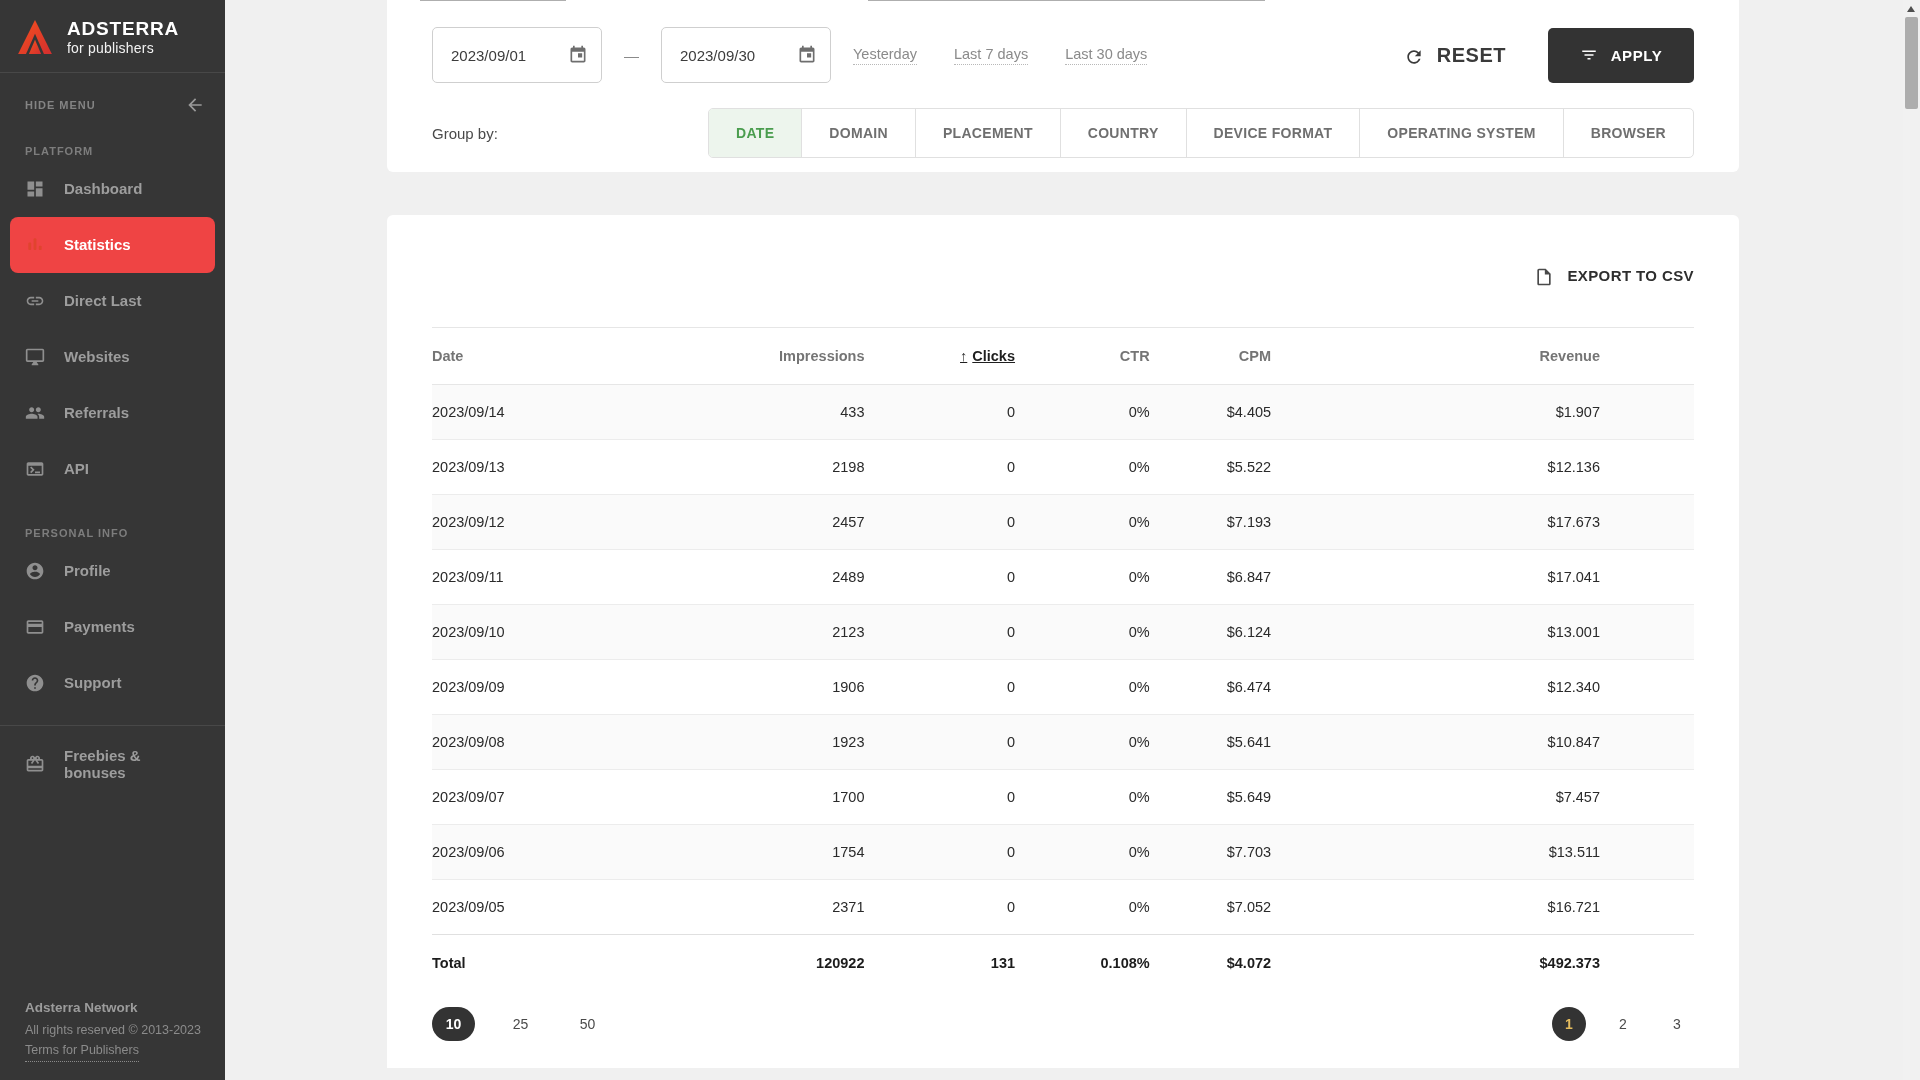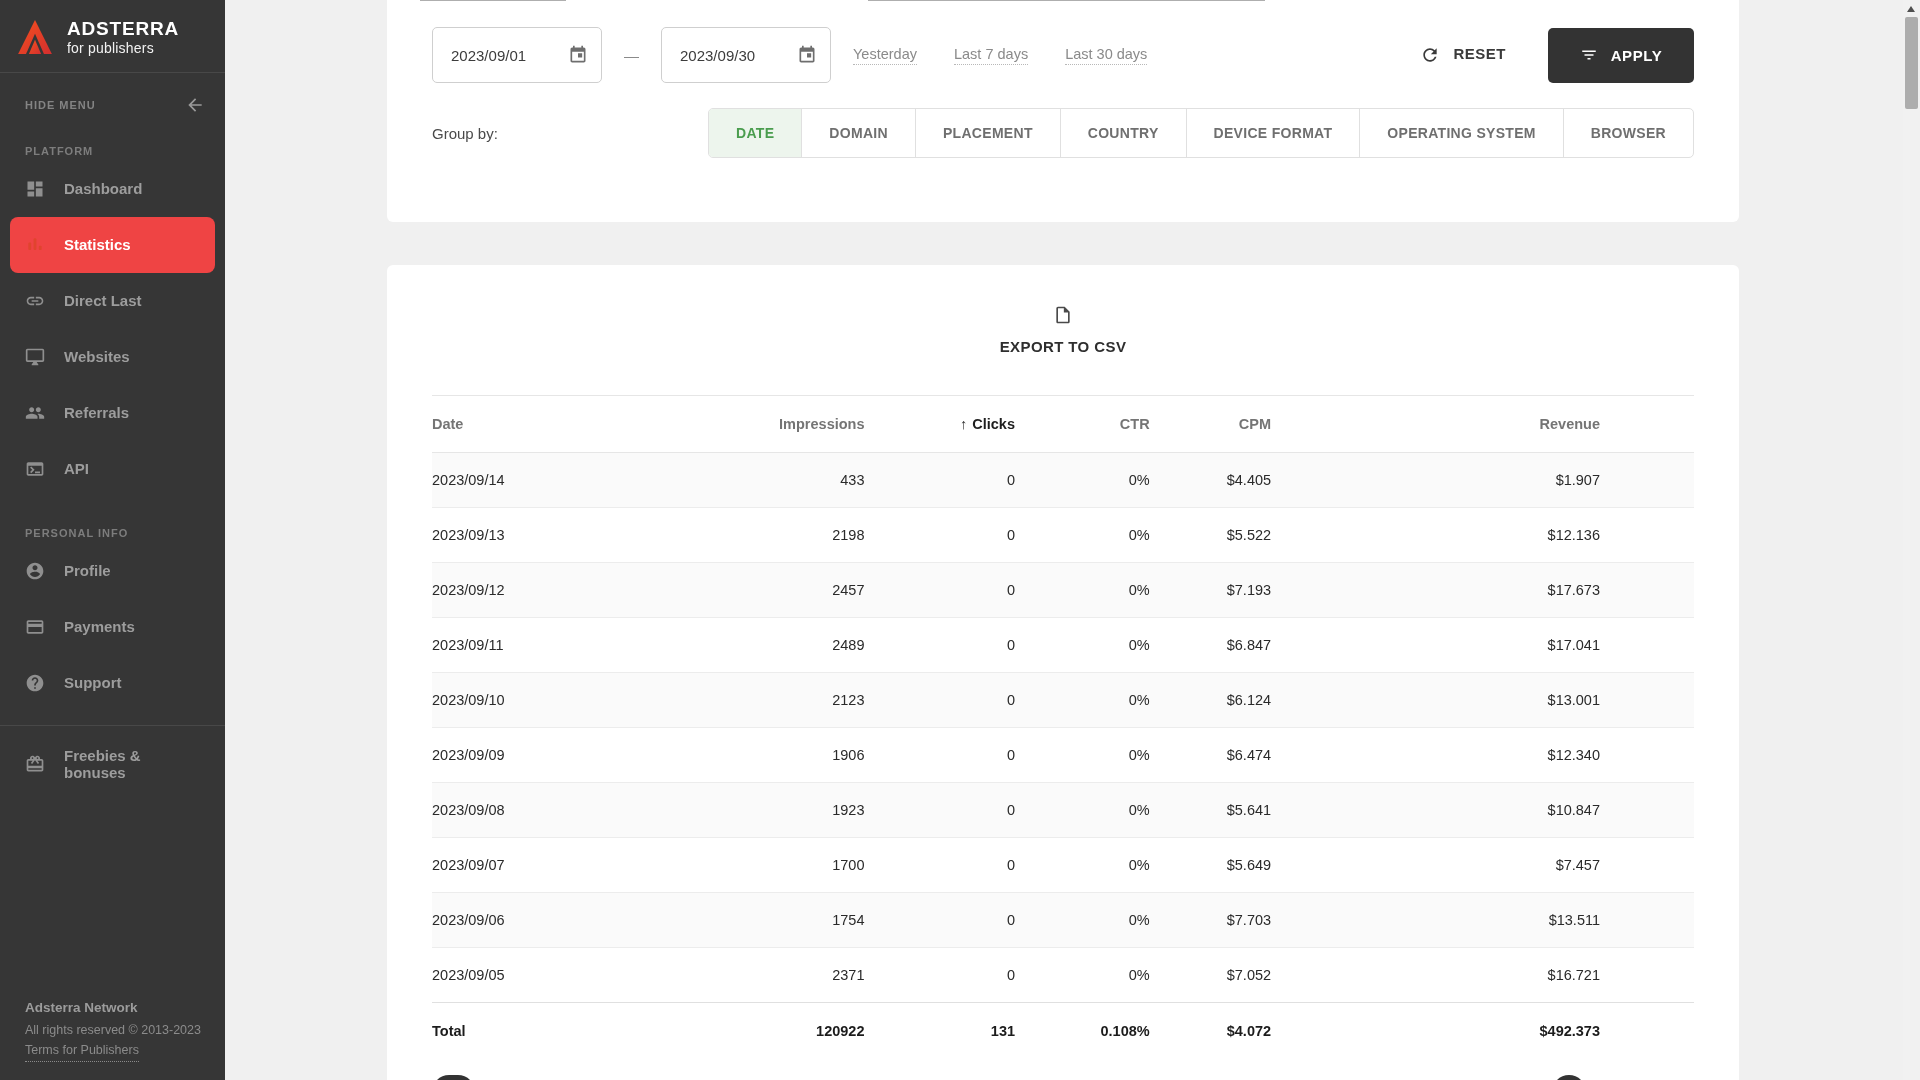--- a/index.html
+++ b/index.html
@@ -27,51 +27,51 @@
   .menu-item.active { background:#ef4444; color:#fff; }
   .menu-item.active .icon { color:#e0442e; }
   .freebies-divider { border-top:1px solid rgba(255,255,255,.09); margin:14px 0 10px 0; }
   .side-footer { position:absolute; left:25px; right:12px; bottom:18px; font-size:12.5px; color:#8b8b8b; line-height:1.65; }
   .side-footer .net-name { font-size:13.5px; font-weight:700; color:#9c9c9c; }
   .side-footer .terms-link { display:inline-block; border-bottom:1px dotted #8b8b8b; cursor:pointer; }
   
   .main { margin-left:225px; height:1080px; position:relative; }
   .content-col { width:1352px; margin-left:162px; }
   .card { background:#fff; }
-  .filter-card { height:222px; border-radius:0 0 6px 6px; padding:0 45px; position:relative; }
+  .filter-card { height:172px; border-radius:0 0 6px 6px; padding:0 45px; position:relative; }
   .trunc-line { position:absolute; top:0; height:1px; background:#aeaeae; }
   .trunc-line.l1 { left:33px; width:146px; }
   .trunc-line.l2 { left:481px; width:397px; }
   .date-row { display:flex; align-items:center; padding-top:27px; }
   .date-input { width:170px; height:56px; border:1px solid #cfcfcf; border-radius:5px; display:flex; align-items:center; justify-content:space-between; padding:0 13px 0 18px; font-size:15px; color:#3c3c3c; background:#fff; cursor:text; }
   .date-input .icon, .inline-icon { width:20px; height:20px; color:#6e6e6e; }
   .date-input .icon svg, .inline-icon svg { width:20px; height:20px; fill:currentColor; }
   .range-sep { margin:0 22px; color:#8a8a8a; font-size:15px; }
   .quick-links { display:flex; align-items:center; gap:37px; margin-left:22px; }
   .quick-link { font-size:14.5px; color:#8a8a8a; border-bottom:1px dotted #b8b8b8; padding-bottom:2px; cursor:pointer; }
   .filter-actions { margin-left:auto; display:flex; align-items:center; }
-  .reset-btn { display:flex; align-items:flex-start; gap:13px; color:#3a3a3a; font-size:15px; font-weight:600; letter-spacing:.5px; cursor:pointer; }
+  .reset-btn { display:flex; align-items:flex-end; gap:13px; color:#3a3a3a; font-size:20px; font-weight:600; letter-spacing:.5px; cursor:pointer; }
   .reset-btn .inline-icon { color:#3a3a3a; }
   .apply-btn { margin-left:42px; width:146px; height:55px; background:#333333; color:#fff; border:none; border-radius:5px; display:flex; align-items:center; justify-content:center; gap:13px; font-size:15px; font-weight:700; letter-spacing:.6px; cursor:pointer; font-family:inherit; }
   .apply-btn .inline-icon { color:#fff; width:18px; height:18px; }
   .apply-btn .inline-icon svg { width:18px; height:18px; }
   .groupby-row { display:flex; align-items:center; margin-top:25px; }
   .groupby-label { font-size:15px; color:#4a4a4a; }
   .tabs { display:flex; margin-left:auto; border:1px solid #e0e0e0; border-radius:5px; height:50px; overflow:hidden; background:#fff; }
   .tab { display:flex; align-items:center; padding:0 27px; font-size:14px; font-weight:700; letter-spacing:.3px; color:#6f6f6f; border-left:1px solid #e0e0e0; cursor:pointer; white-space:nowrap; }
   .tab:first-child { border-left:none; }
   .tab.active { background:#edf5ed; color:#4a9d4e; }
   
   .table-card { margin-top:43px; height:853px; border-radius:6px 6px 0 0; padding:0 45px; }
-  .export-row { display:flex; justify-content:flex-end; align-items:center; gap:13px; padding-top:40px; color:#2e2e2e; font-size:15px; font-weight:600; letter-spacing:.4px; cursor:pointer;flex-direction:column; }
+  .export-row { display:flex; justify-content:flex-end; gap:13px; padding-top:52px; color:#2e2e2e; font-size:15px; font-weight:600; letter-spacing:.4px; cursor:pointer; }
   .export-row .inline-icon { color:#4a4a4a; }
   table.stats { width:100%; border-collapse:collapse; margin-top:40px; font-size:14.5px; color:#2a2a2a; }
   table.stats th { height:57px; font-weight:700; color:#757575; text-align:right; border-top:1px solid #e6e6e6; border-bottom:1px solid #e6e6e6; padding:0; vertical-align:middle; cursor:pointer; }
   table.stats th.first, table.stats td.first { text-align:left; }
-  table.stats th.sorted { color:#1f1f1f; }
+  table.stats th.sorted { color:#1f1f1f;text-decoration:underline; }
   table.stats td { height:55px; text-align:right; padding:0; }
   table.stats tbody tr.data-row:nth-child(odd) { background:#fafafa; }
   table.stats tbody tr.data-row + tr.data-row td { border-top:1px solid #ececec; }
   table.stats tr.total-row td { border-top:1px solid #e0e0e0; font-weight:700; color:#1c1c1c; height:57px; }
   table.stats .col-last { padding-right:94px !important; }
   .sort-arrow { font-weight:400; margin-right:5px; color:#1f1f1f; }
   
   .bottom-row { display:flex; align-items:center; justify-content:space-between; margin-top:15px; }
   .page-sizes { display:flex; align-items:center; gap:24px; }
   .size-pill { min-width:43px; height:34px; padding:0 10px; border-radius:17px; display:flex; align-items:center; justify-content:center; font-size:14px; color:#4a4a4a; cursor:pointer; }

